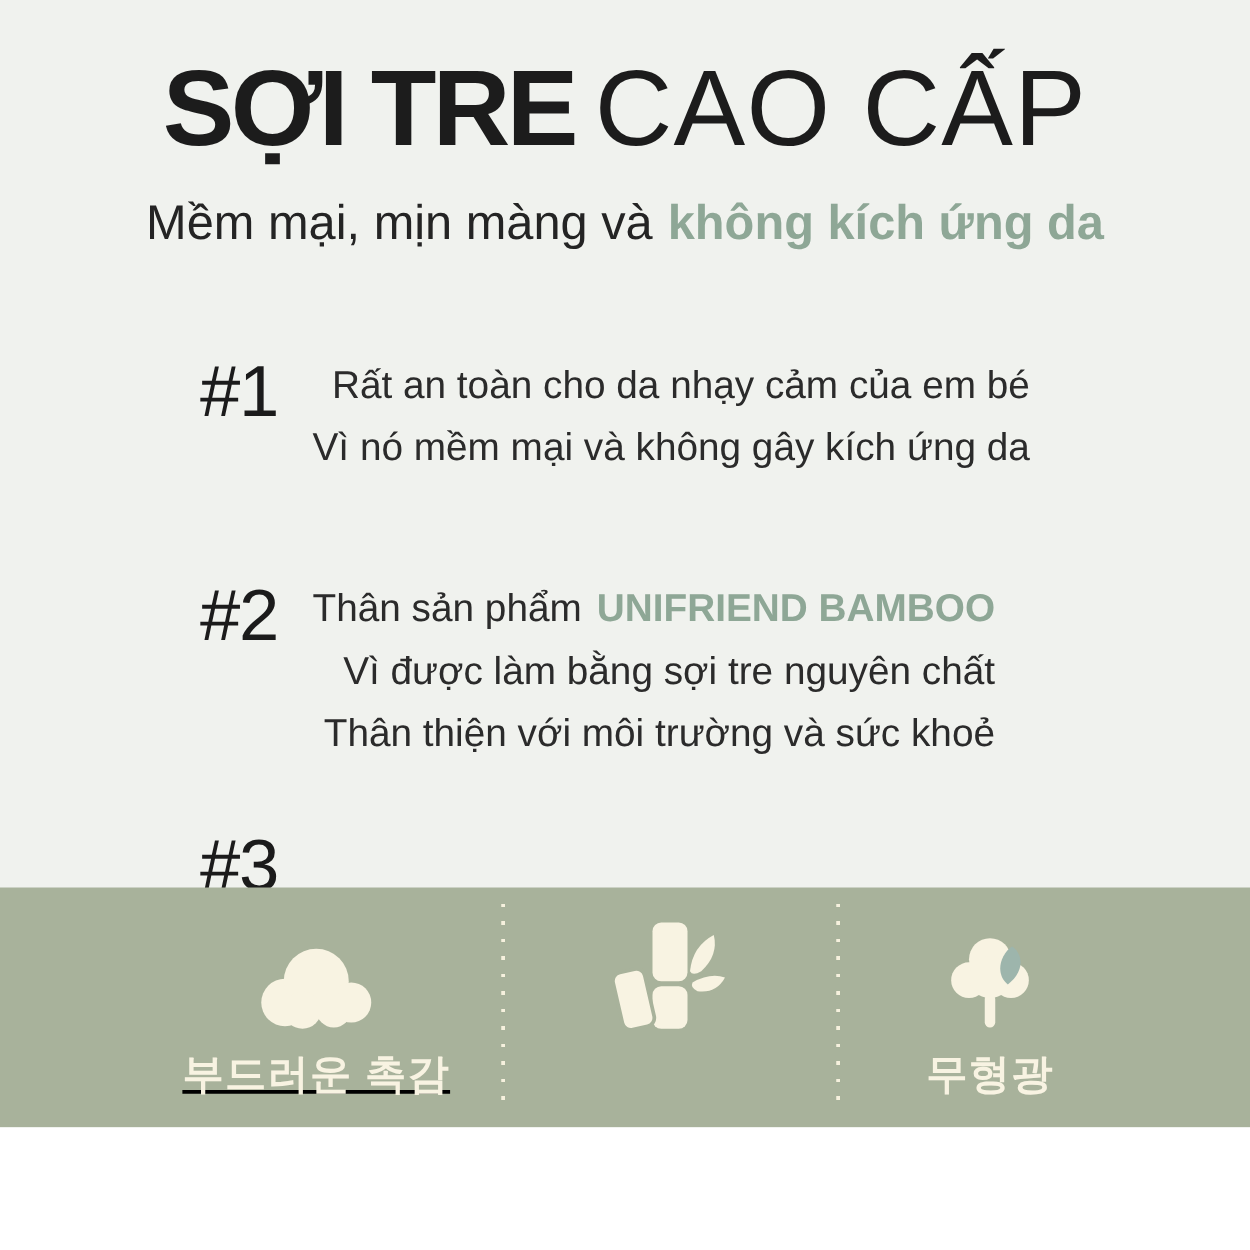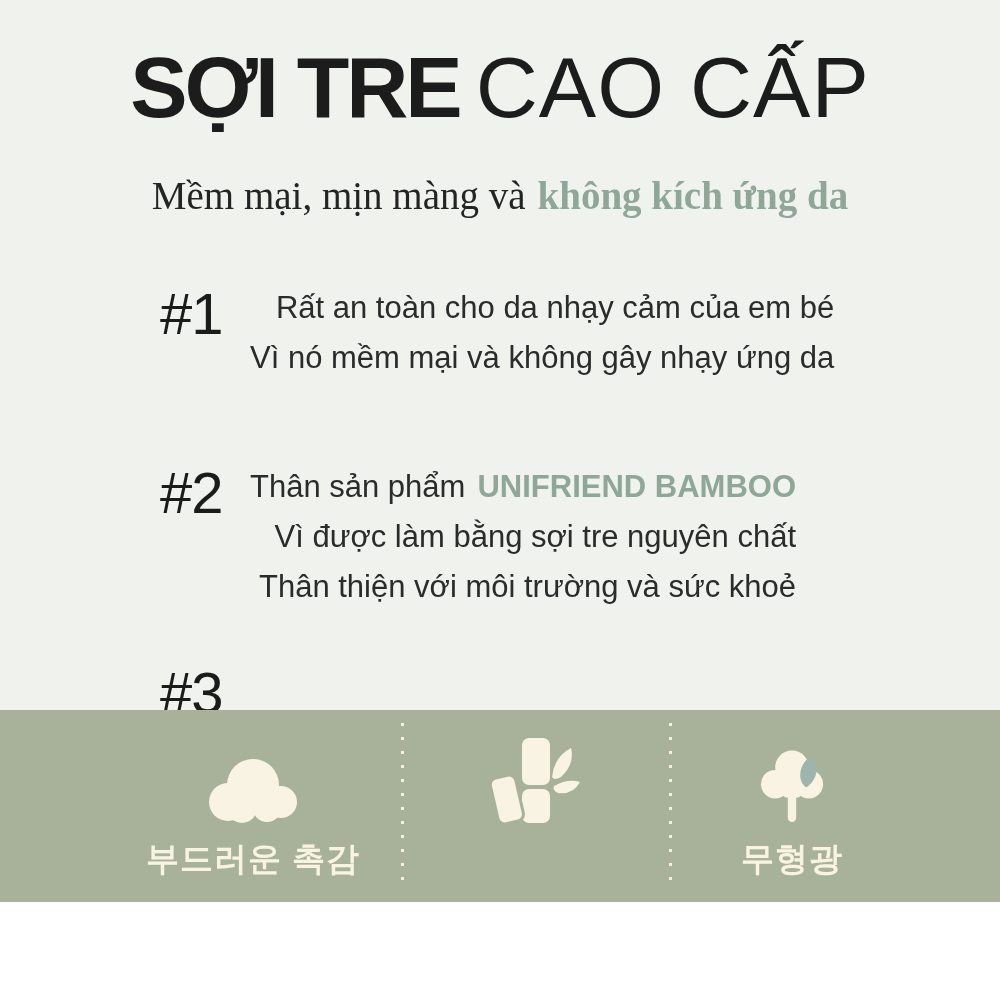--- a/index.html
+++ b/index.html
@@ -11,23 +11,23 @@
   
   .top{position:absolute;left:0;top:0;right:0;bottom:192px;}
   .title{
     position:absolute;top:38px;left:0;right:0;margin:0;
     text-align:center;white-space:nowrap;
     font-size:86px;line-height:1.15;color:#1c1c1c;font-weight:400;
   }
   .title .t-bold{font-weight:700;letter-spacing:-3px;}
   .title .t-light{font-weight:400;letter-spacing:1px;margin-left:16px;}
   .subtitle{
-    position:absolute;top:157px;left:0;right:0;margin:16px;
+    position:absolute;top:157px;left:0;right:0;margin:0;
     text-align:center;white-space:nowrap;
-    font-size:39px;color:#242424;font-weight:400;font-family:Liberation Serif, serif;
+    font-size:39px;color:#242424;font-weight:400;
   }
   .accent{color:#8ea796;font-weight:700;}
   .subtitle .accent,.lines .accent{margin-left:12px;}
   .point{position:absolute;left:160px;display:flex;align-items:flex-start;}
   .point-1{top:283px;}
   .point-2{top:462px;}
   .point-3{top:662px;}
   .num{
     width:90px;flex:0 0 90px;
     font-size:58px;font-weight:500;line-height:1.05;color:#1b1b1b;
@@ -37,21 +37,21 @@
   .lines p{margin:0;}
   
   .bottom{position:absolute;left:0;right:0;bottom:0;height:192px;background:#a8b29b;}
   .divider{
     position:absolute;top:13px;bottom:15px;width:3px;
     background:repeating-linear-gradient(to bottom,#f6f1de 0 3px,transparent 3px 14px);
   }
   .divider-1{left:401px;}
   .divider-2{left:669px;}
   .feature{position:absolute;top:28px;width:280px;text-align:center;}
-  .feature-1{left:113px;}
+  .feature-1{left:113px;text-decoration:underline;}
   .feature-2{left:395px;}
   .feature-3{left:652px;}
   .icon-box{height:86px;display:flex;align-items:flex-end;justify-content:center;}
   .flabel{
     margin-top:13px;font-size:33px;font-weight:700;color:#f8f3e2;letter-spacing:1px;
   }
 </style>
 </head>
 <body>
 
@@ -59,21 +59,21 @@
 
   <section class="top">
     <h1 class="title"><span class="t-bold">SỢI TRE</span><span class="t-light">CAO CẤP</span></h1>
 
     <p class="subtitle"><span>Mềm mại, mịn màng và</span><span class="accent">không kích ứng da</span></p>
 
     <div class="point point-1">
       <div class="num">#1</div>
       <div class="lines">
         <p>Rất an toàn cho da nhạy cảm của em bé</p>
-        <p>Vì nó mềm mại và không gây nhạy ứng da</p>
+        <p>Vì nó mềm mại và không gây kích ứng da</p>
       </div>
     </div>
 
     <div class="point point-2">
       <div class="num">#2</div>
       <div class="lines">
         <p><span>Thân sản phẩm</span><span class="accent">UNIFRIEND BAMBOO</span></p>
         <p>Vì được làm bằng sợi tre nguyên chất</p>
         <p>Thân thiện với môi trường và sức khoẻ</p>
       </div>

